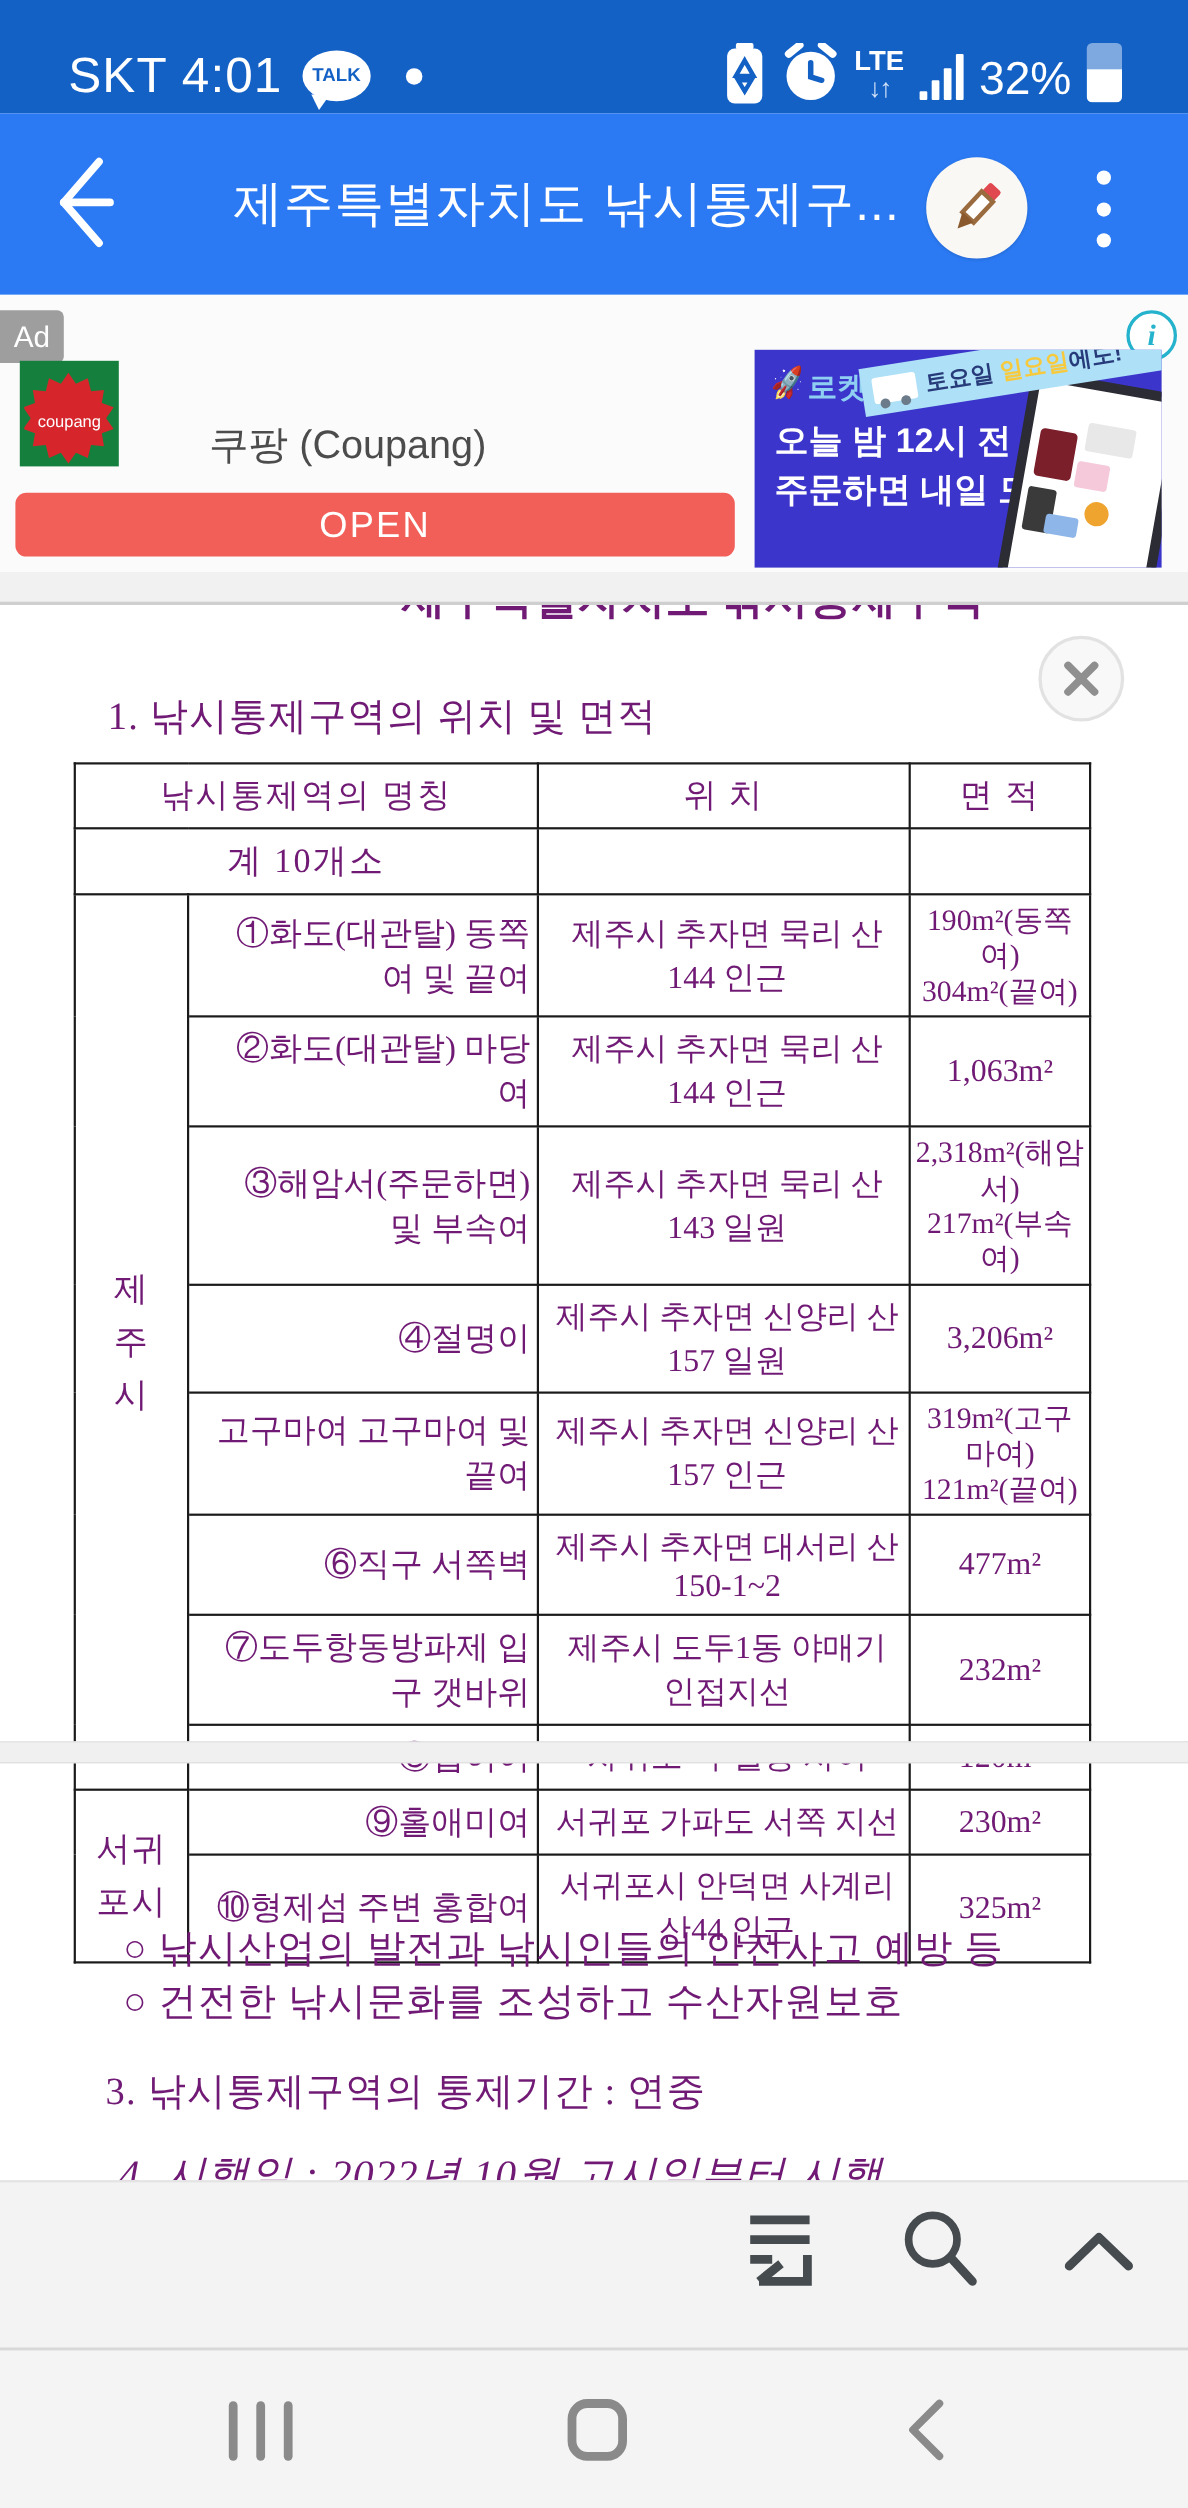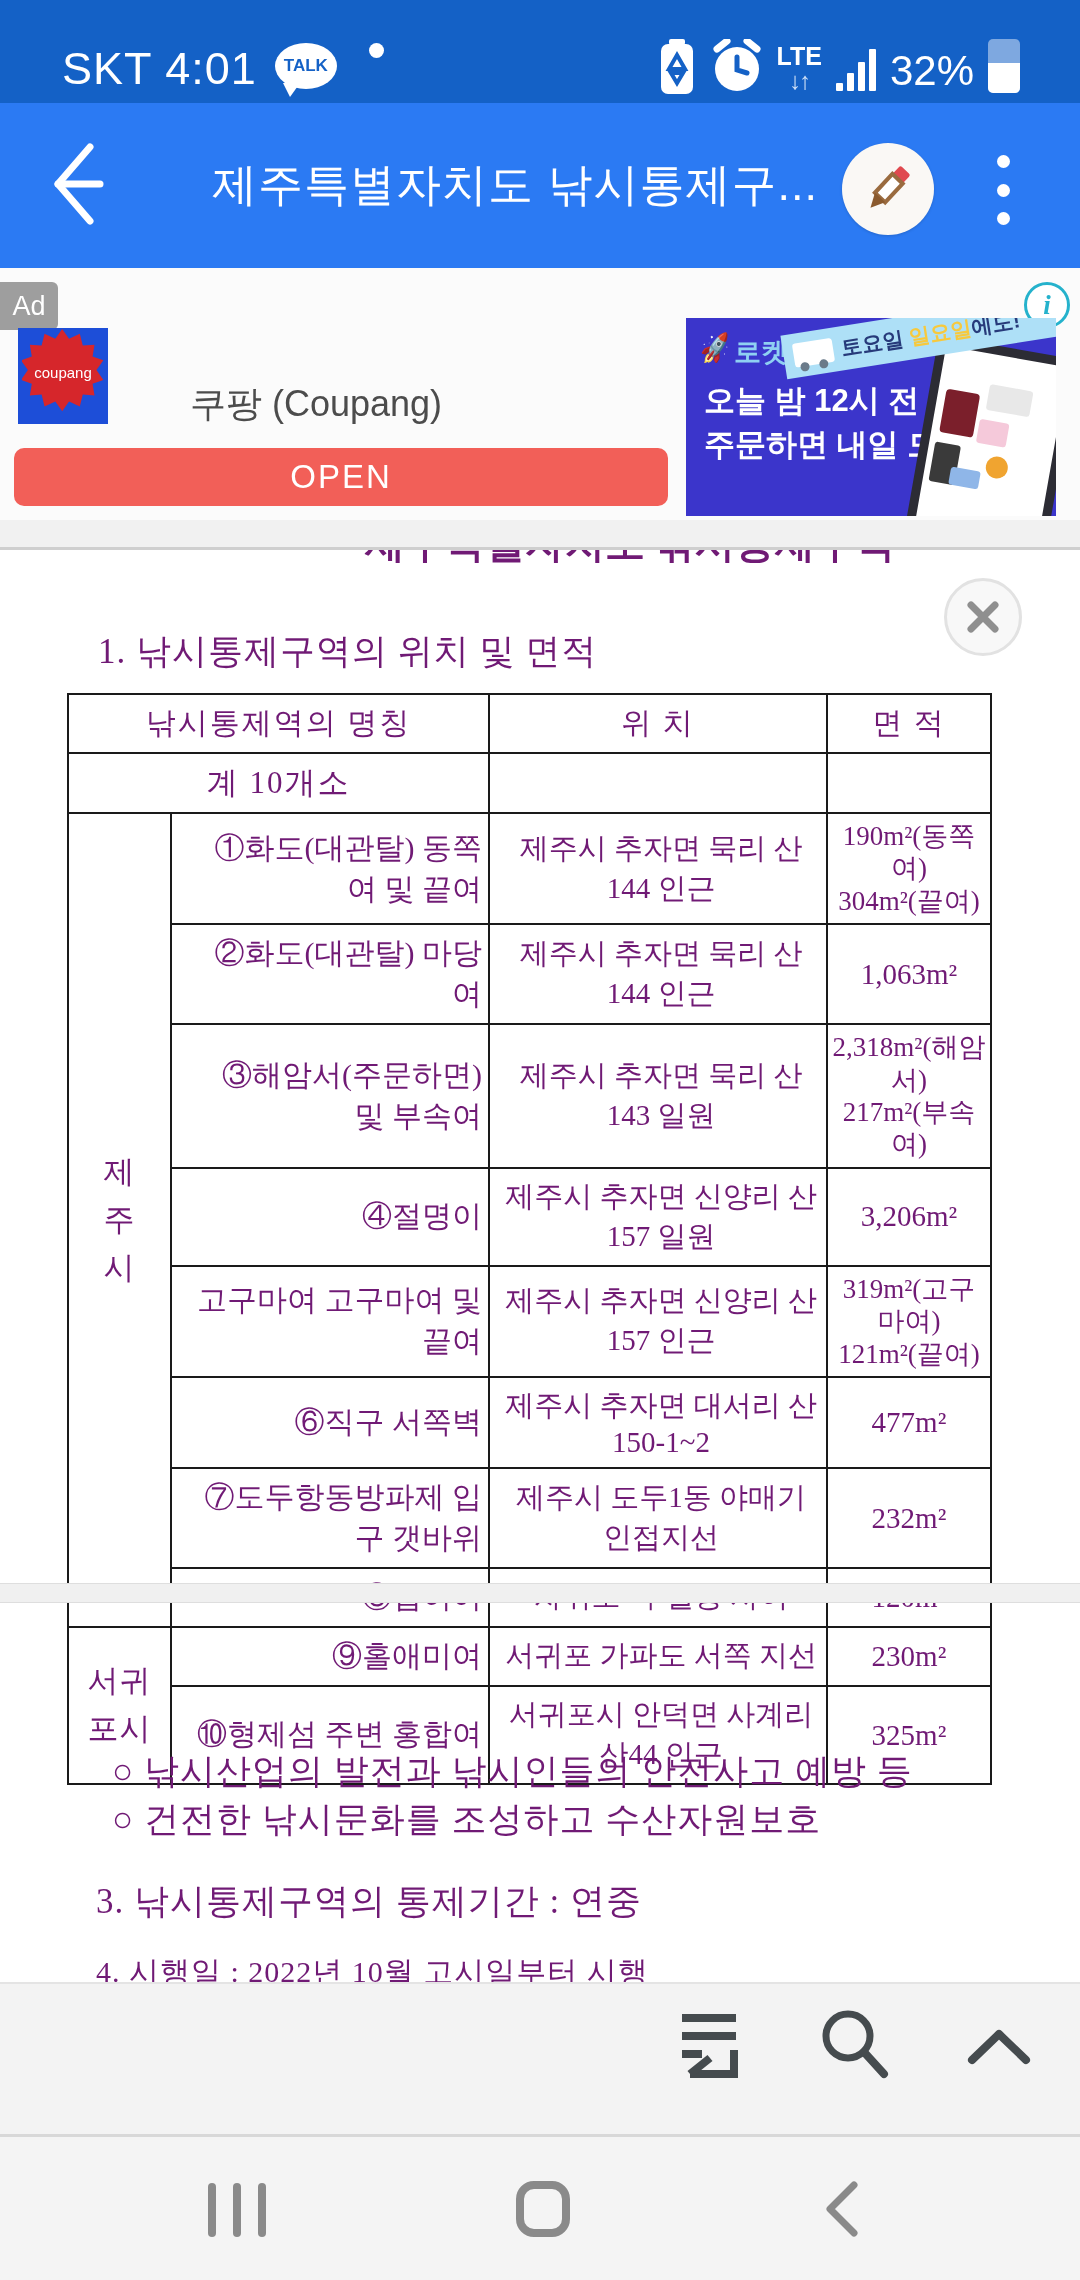--- a/index.html
+++ b/index.html
@@ -2,21 +2,21 @@
 <html><head>
 <meta charset="utf-8">
 <style>
   html,body{margin:0;padding:0;background:#888;}
   .screen{position:relative;width:1080px;height:2280px;background:#fff;overflow:hidden;
           font-family:"Liberation Sans","DejaVu Sans",sans-serif;margin:0 auto;}
   
   .status-bar{position:absolute;left:0;top:0;width:1080px;height:103px;background:#1461c6;
               display:flex;align-items:flex-end;justify-content:space-between;
               padding:0 60px 8px 62px;box-sizing:border-box;color:#fff;}
-  .sb-left{display:flex;gap:18px;}
+  .sb-left{display:flex;align-items:center;gap:18px;}
   .sb-carrier{font-size:45px;letter-spacing:1px;}
   .talk-bubble{position:relative;width:62px;height:46px;background:#fff;border-radius:50%;
                display:flex;align-items:center;justify-content:center;}
   .talk-bubble:after{content:"";position:absolute;left:8px;bottom:-8px;width:0;height:0;
                border-left:7px solid transparent;border-right:10px solid transparent;border-top:14px solid #fff;}
   .talk-txt{color:#1461c6;font-size:17px;font-weight:bold;}
   .sb-dot{width:15px;height:15px;border-radius:50%;background:#fff;margin-left:14px;}
   .sb-right{display:flex;align-items:flex-end;gap:14px;}
   .lte-block{display:flex;flex-direction:column;align-items:center;line-height:1;margin-bottom:2px;}
   .lte-txt{font-size:25px;font-weight:bold;}
@@ -37,22 +37,22 @@
   .kebab{position:absolute;left:992px;top:52px;width:22px;height:70px;display:flex;flex-direction:column;
          align-items:center;justify-content:space-between;}
   .kebab i{width:13px;height:13px;border-radius:50%;background:#fff;}
   
   .ad-section{position:absolute;left:0;top:268px;width:1080px;height:252px;background:#fbfbfb;}
   .ad-badge{position:absolute;left:0;top:14px;width:58px;height:48px;background:#9e9e9e;color:#fff;
             font-size:27px;display:flex;align-items:center;justify-content:center;border-radius:0 6px 6px 0;}
   .ad-info{position:absolute;right:10px;top:14px;width:40px;height:40px;border-radius:50%;
            border:3px solid #25b2cc;color:#25b2cc;background:#fff;font-size:27px;font-weight:bold;
            display:flex;align-items:center;justify-content:center;font-family:"Liberation Serif",serif;font-style:italic;}
-  .ad-logo{position:absolute;left:18px;top:60px;width:90px;height:96px;background:#1d4ed8;
-           display:flex;align-items:flex-start;justify-content:center;}
+  .ad-logo{position:absolute;left:18px;top:60px;width:90px;height:96px;background:#15803d;
+           display:flex;align-items:flex-end;justify-content:center;}
   .ad-advertiser{position:absolute;left:190px;top:112px;font-size:36px;color:#4c4c4c;}
   .open-btn{position:absolute;left:14px;top:180px;width:654px;height:58px;background:#f25f58;border-radius:10px;
             color:#fff;font-size:33px;letter-spacing:2px;display:flex;align-items:center;justify-content:center;}
   .creative{position:absolute;left:686px;top:50px;width:370px;height:198px;background:#3b35cb;overflow:hidden;}
   .cr-rocketline{position:absolute;left:48px;top:16px;color:#8fd0f2;font-size:27px;font-weight:bold;}
   .cr-rocket{position:absolute;left:14px;top:16px;font-size:26px;color:#8fd0f2;transform:rotate(-10deg);}
   .cr-l1{position:absolute;left:18px;top:62px;color:#fff;font-size:31px;font-weight:bold;}
   .cr-l2{position:absolute;left:18px;top:106px;color:#fff;font-size:31px;font-weight:bold;}
   .cr-phone{position:absolute;left:232px;top:28px;width:124px;height:210px;background:#fff;
             border:9px solid #2c2c34;border-radius:16px;transform:rotate(10deg);}
@@ -88,21 +88,21 @@
   .row-total td{height:55px;text-align:center;font-size:31px;letter-spacing:2px;}
   td.c-name{text-align:right;padding-left:14px;}
   td.c-loc{text-align:center;padding-left:12px;font-size:29px;}
   td.c-area{text-align:center;font-size:27px;line-height:1.2;padding:6px 2px;}
   td.c-area.single{font-size:29px;}
   td.c-group{text-align:center;font-size:31px;line-height:1.55;letter-spacing:1px;}
   .doc-s2{position:absolute;left:96px;top:1150px;font-size:35px;letter-spacing:1px;}
   .doc-bullet1{position:absolute;left:112px;top:1198px;font-size:35px;letter-spacing:1px;}
   .doc-bullet2{position:absolute;left:112px;top:1246px;font-size:35px;letter-spacing:1px;}
   .doc-s3{position:absolute;left:96px;top:1328px;font-size:35px;letter-spacing:1px;}
-  .doc-s4{position:absolute;left:96px;top:1402px;font-size:30px;letter-spacing:1px;}
+  .doc-s4{position:absolute;left:108px;top:1402px;font-size:38px;letter-spacing:1px;font-style:italic;}
   
   .toolbar{position:absolute;left:0;top:1982px;width:1080px;height:152px;background:#f3f3f3;border-top:2px solid #e4e4e4;box-sizing:border-box;}
   .tb-contents{position:absolute;left:676px;top:26px;}
   .tb-search{position:absolute;left:818px;top:24px;}
   .tb-chevron{position:absolute;left:966px;top:44px;}
   .divider{position:absolute;left:0;top:2134px;width:1080px;height:3px;background:#d8d8d8;}
   .navbar{position:absolute;left:0;top:2137px;width:1080px;height:143px;background:#f4f4f4;}
   .nav-recents{position:absolute;left:208px;top:46px;display:flex;gap:17px;}
   .nav-recents i{display:block;width:8px;height:54px;background:#8a8a8a;border-radius:4px;}
   .nav-home{position:absolute;left:516px;top:44px;width:54px;height:56px;border:8px solid #8a8a8a;border-radius:18px;box-sizing:border-box;}

